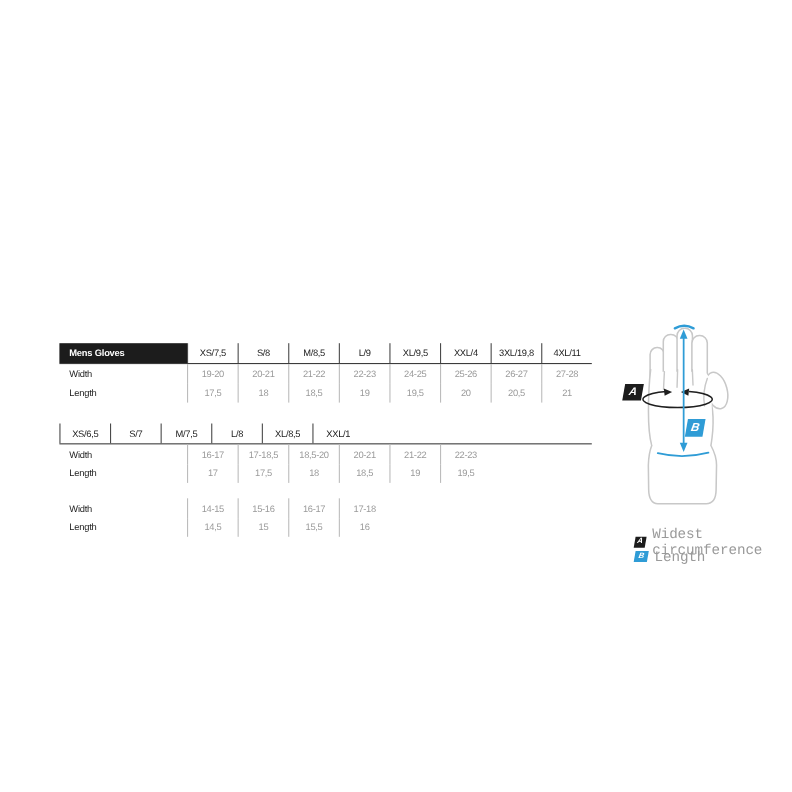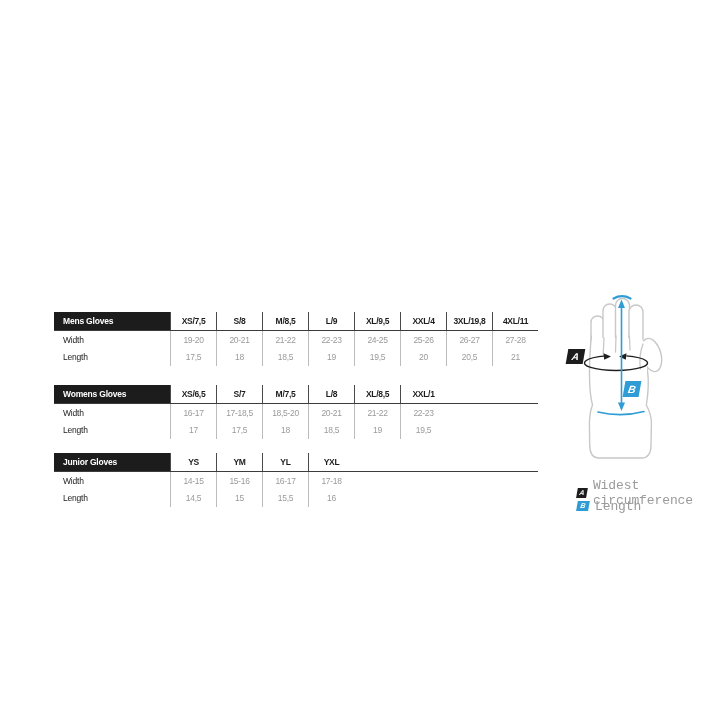--- a/index.html
+++ b/index.html
@@ -30,21 +30,21 @@
   .t-label {
     width:116px; box-sizing:border-box; padding-left:9px;
     display:flex; align-items:center;
     font-size:8.5px; font-weight:normal; color:#1C1C1C; letter-spacing:-0.2px;
   }
   .t-cell {
     width:46px; box-sizing:border-box;
     display:flex; align-items:center; justify-content:center;
     font-size:8.5px; letter-spacing:-0.3px;
   }
-  .t-head .t-cell { font-weight:bold; color:#1C1C1C; border-left:1px solid #4A4A4A; }
+  .t-head .t-cell { font-weight:normal; color:#1C1C1C; border-left:1px solid #4A4A4A; }
   .t-body-row .t-cell { color:var(--value-gray); border-left:1px solid #BCBCBC; }
 
   
   .diagram { position:absolute; left:565px; top:245px; width:105px; height:195px; }
   .marker-badge {
     position:absolute; display:flex; align-items:center; justify-content:center;
     color:#fff; font-weight:bold; font-style:italic;
     transform:skewX(-10deg);
   }
   #badge-a { left:567px; top:302px; width:17px; height:15px; background:var(--badge-black); font-size:10px; }
@@ -108,21 +108,20 @@
           <div class="t-cell t-val">18,5</div>
           <div class="t-cell t-val">19</div>
           <div class="t-cell t-val">19,5</div>
           <div class="t-cell t-val">20</div>
           <div class="t-cell t-val">20,5</div>
           <div class="t-cell t-val">21</div>
         </div>
       </div>
       <div class="size-table">
         <div class="t-row t-head">
-          <div class="t-title">Womens Gloves</div>
           <div class="t-cell">XS/6,5</div>
           <div class="t-cell">S/7</div>
           <div class="t-cell">M/7,5</div>
           <div class="t-cell">L/8</div>
           <div class="t-cell">XL/8,5</div>
           <div class="t-cell">XXL/1</div>
         </div>
         <div class="t-row t-body-row">
           <div class="t-label">Width</div>
           <div class="t-cell t-val">16-17</div>
@@ -136,27 +135,20 @@
           <div class="t-label">Length</div>
           <div class="t-cell t-val">17</div>
           <div class="t-cell t-val">17,5</div>
           <div class="t-cell t-val">18</div>
           <div class="t-cell t-val">18,5</div>
           <div class="t-cell t-val">19</div>
           <div class="t-cell t-val">19,5</div>
         </div>
       </div>
       <div class="size-table">
-        <div class="t-row t-head">
-          <div class="t-title">Junior Gloves</div>
-          <div class="t-cell">YS</div>
-          <div class="t-cell">YM</div>
-          <div class="t-cell">YL</div>
-          <div class="t-cell">YXL</div>
-        </div>
         <div class="t-row t-body-row">
           <div class="t-label">Width</div>
           <div class="t-cell t-val">14-15</div>
           <div class="t-cell t-val">15-16</div>
           <div class="t-cell t-val">16-17</div>
           <div class="t-cell t-val">17-18</div>
         </div>
         <div class="t-row t-body-row">
           <div class="t-label">Length</div>
           <div class="t-cell t-val">14,5</div>

